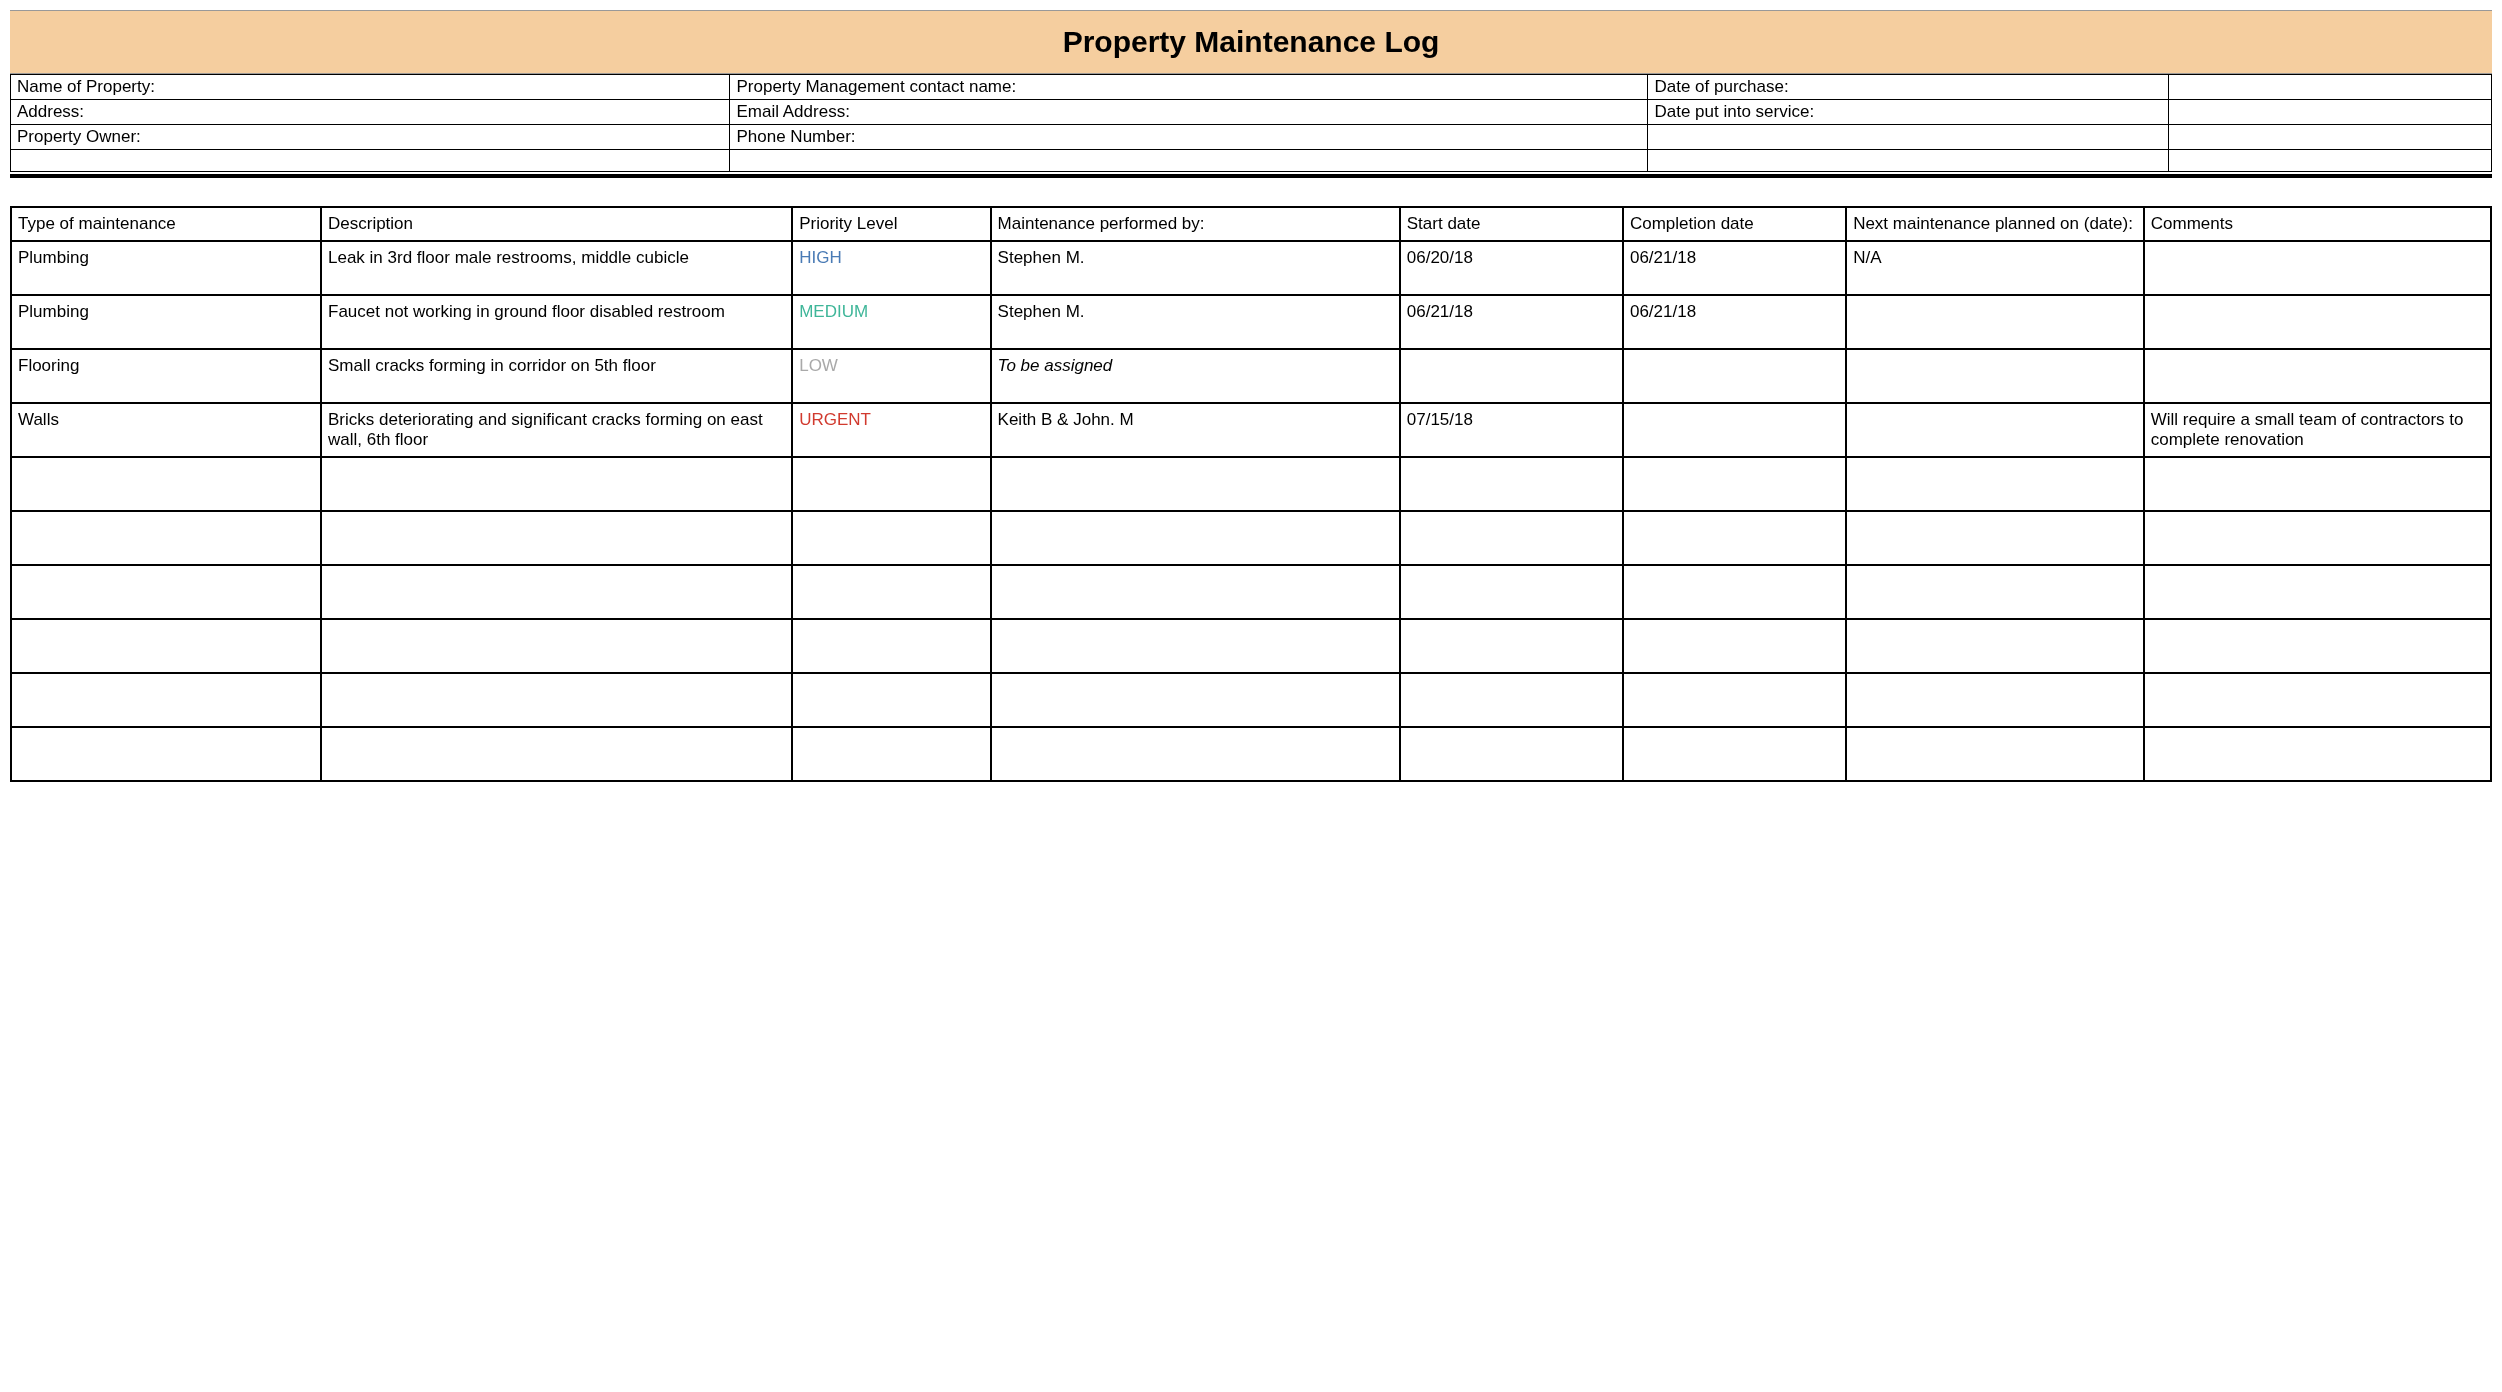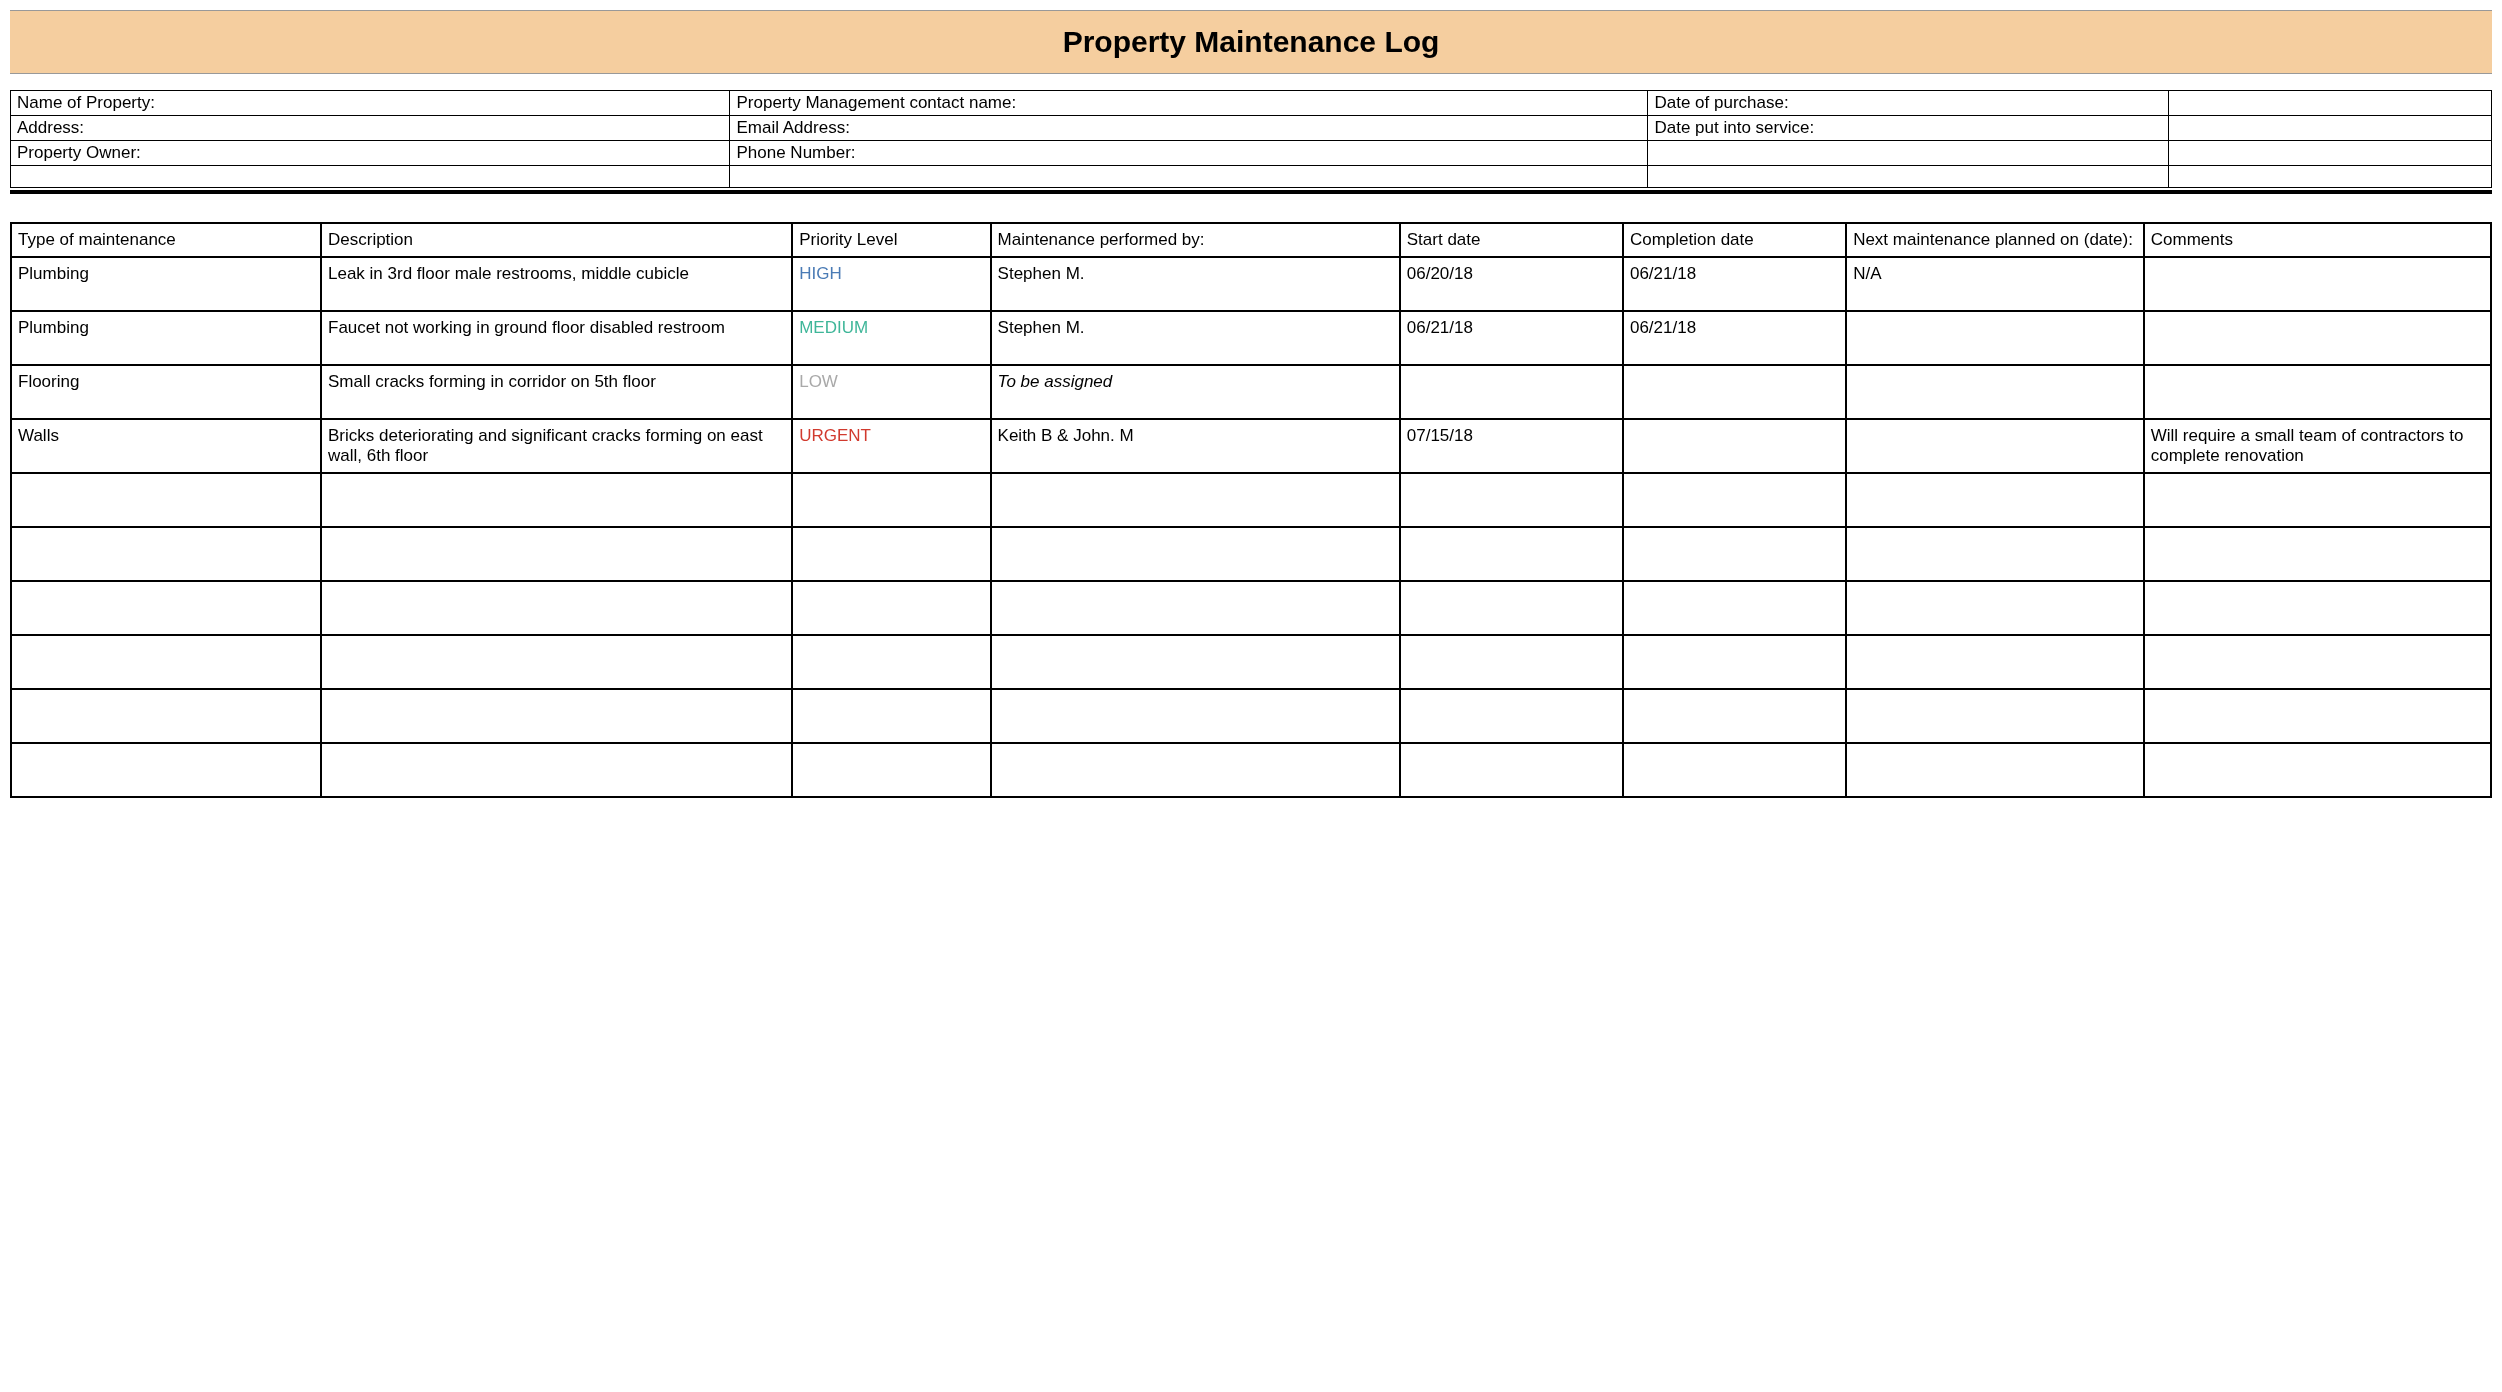--- a/index.html
+++ b/index.html
@@ -16,21 +16,20 @@
       font-size: 30px;
       font-weight: bold;
       padding: 14px 16px;
       border-top: 1px solid #999;
       border-bottom: 1px solid #999;
     }
     table.info {
       width: 100%;
       border-collapse: collapse;
       table-layout: fixed;
-      margin-top: 16px;
     }
     table.info td {
       border: 1px solid #000;
       padding: 2px 6px;
       vertical-align: top;
       height: 22px;
     }
     .thick-line {
       height: 4px;
       background: #000;

